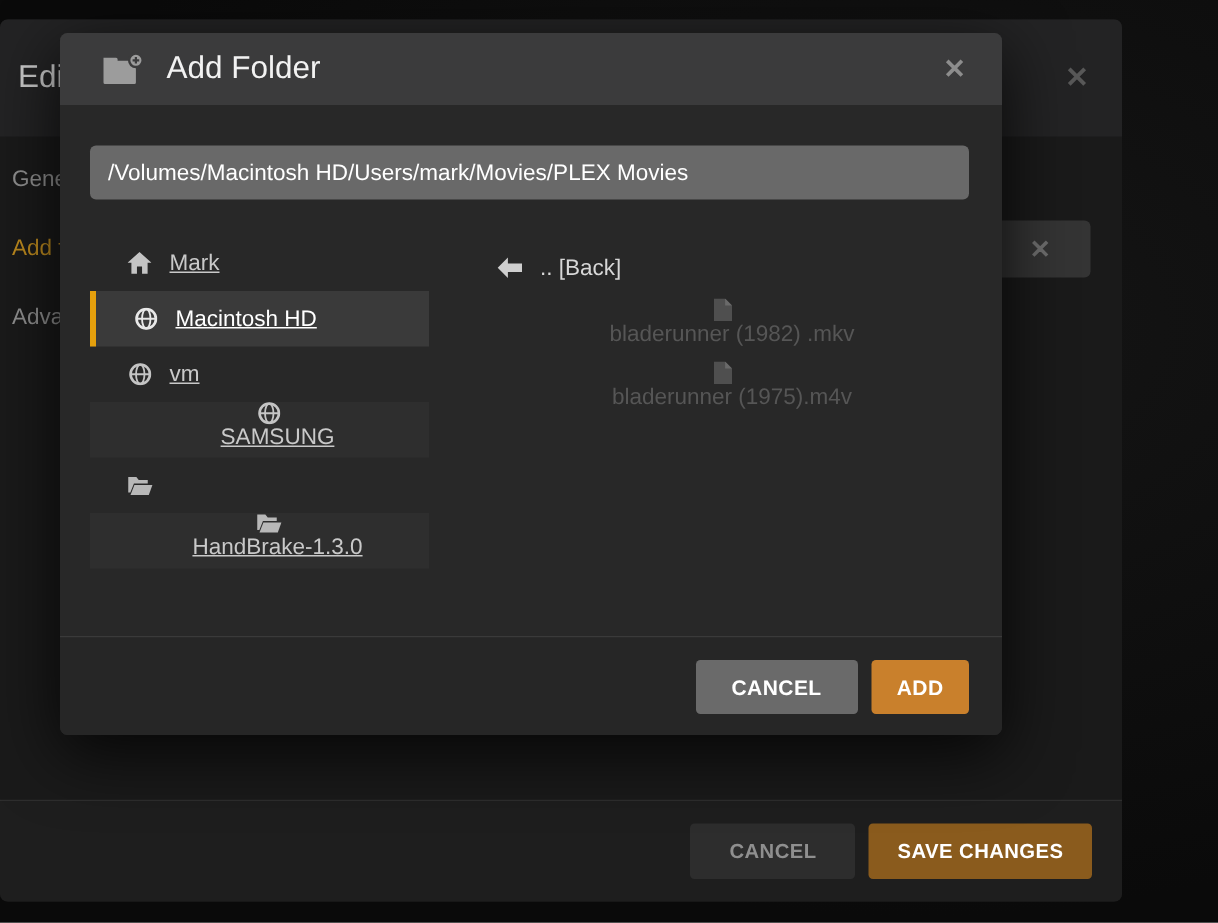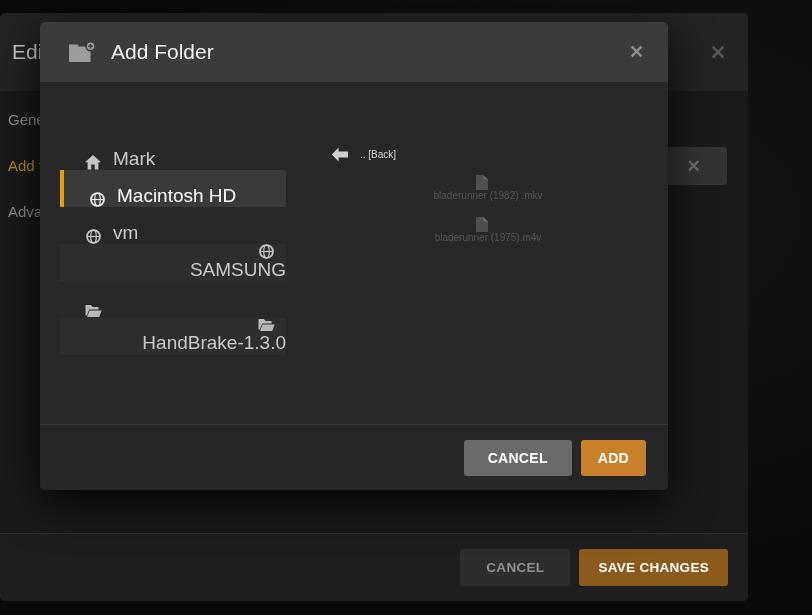--- a/index.html
+++ b/index.html
@@ -26,38 +26,38 @@
     background:#1e1e1e; border-top:1px solid #2e2e2e; border-radius:0 0 5px 5px;
     display:flex; align-items:center; justify-content:flex-end; gap:9px; padding-right:20px; }
   .bg-btn { height:37px; border:none; border-radius:3px; font-family:inherit;
     font-size:13.5px; font-weight:700; letter-spacing:.3px; cursor:pointer; }
   .bg-btn-cancel { background:#2d2d2d; color:#8f8f8f; padding:0 26px; }
   .bg-btn-save  { background:#8a5b1d; color:#ffffff; padding:0 19px; }
   
   .modal { position:absolute; left:40px; top:22px; width:628px; height:468px;
     background:#282828; border-radius:5px; display:flex; flex-direction:column;
     box-shadow:0 12px 45px rgba(0,0,0,.8); }
-  .modal-header { height:60px; background:#3b3b3c; border-radius:5px 5px 0 0;
+  .modal-header { height:48px; background:#3b3b3c; border-radius:5px 5px 0 0;
     display:flex; align-items:center; padding:0 24px 0 28px; flex:none; }
   .modal-title { font-size:21px; color:#f2f2f2; margin-left:15px; }
   .modal-close { margin-left:auto; color:#8d8d8d; font-size:18px; font-weight:700; cursor:pointer; }
   .modal-body { flex:1; padding:27px 22px 0 20px; }
   .path-input { width:100%; height:36px; background:#696969; border:none; border-radius:4px;
     color:#fff; font-size:15px; font-family:inherit; padding:0 12px; outline:none; }
   .browser { display:flex; margin-top:24px; }
   .places { width:226px; flex:none; }
-  .place-row { height:37px; display:flex; align-items:flex-end; padding-left:24px;
-    color:#c9c9c9; font-size:19px; cursor:pointer; }
+  .place-row { height:37px; display:flex; align-items:center; padding-left:24px;
+    color:#c9c9c9; font-size:15px; cursor:pointer;text-decoration:underline; }
   .place-row.stripe { background:#2e2e2e;flex-direction:column; }
   .place-row.selected { background:#3a3a3a; color:#fff;
     border-left:4px solid #e5a00d; }
   .place-row .icon { width:18px; margin-right:11px; display:flex; justify-content:center; flex:none; }
   .entries { flex:1; margin-left:44px; }
   .entry-row { height:42px; display:flex; align-items:center; color:#d8d8d8;
-    font-size:10px; cursor:pointer; }
+    font-size:15px; cursor:pointer; }
   .entry-row.dim { color:#565656; cursor:default;flex-direction:column; }
   .entry-row .icon { width:18px; margin-right:12px; display:flex; justify-content:center; flex:none; }
   .modal-footer { height:66px; flex:none; background:#262626; border-top:1px solid #3a3a3a;
     border-radius:0 0 5px 5px; display:flex; align-items:center; justify-content:flex-end;
     gap:9px; padding-right:22px; }
   .btn { height:36px; border:none; border-radius:3px; font-family:inherit;
     font-size:14px; font-weight:700; letter-spacing:.3px; color:#fff; cursor:pointer; }
   .btn-cancel { background:#6a6a6a; padding:0 24px; }
   .btn-add { background:#c9802c; padding:0 17px; }
 </style>
@@ -90,20 +90,21 @@
         <path d="M1 3.5 h8.4 a1 1 0 0 1 1 1 v1 h11.2 a1 1 0 0 1 1 1 V20 a1 1 0 0 1 -1 1 H2 a1 1 0 0 1 -1 -1 Z" fill="#9c9c9c"></path>
         <circle cx="22.6" cy="5.2" r="4.5" fill="#9c9c9c" stroke="#3b3b3c" stroke-width="1.6"></circle>
         <path d="M22.6 3 v4.4 M20.4 5.2 h4.4" stroke="#3b3b3c" stroke-width="1.5"></path>
       </svg>
     </span>
     <span class="modal-title">Add Folder</span>
     <span class="modal-close">✕</span>
   </div>
 
   <div class="modal-body">
+    <input class="path-input" type="text" value="/Volumes/Macintosh HD/Users/mark/Movies/PLEX Movies" style="">
 
     <div class="browser">
       <div class="places">
 
         <div class="place-row">
           <span class="icon">
             <svg width="16" height="15" viewBox="0 0 16 15" fill="#c4c4c4">
               <path d="M8 0 L16 7.2 H13.4 V14.5 H9.7 V9.6 H6.3 V14.5 H2.6 V7.2 H0 Z"></path>
             </svg>
           </span>

